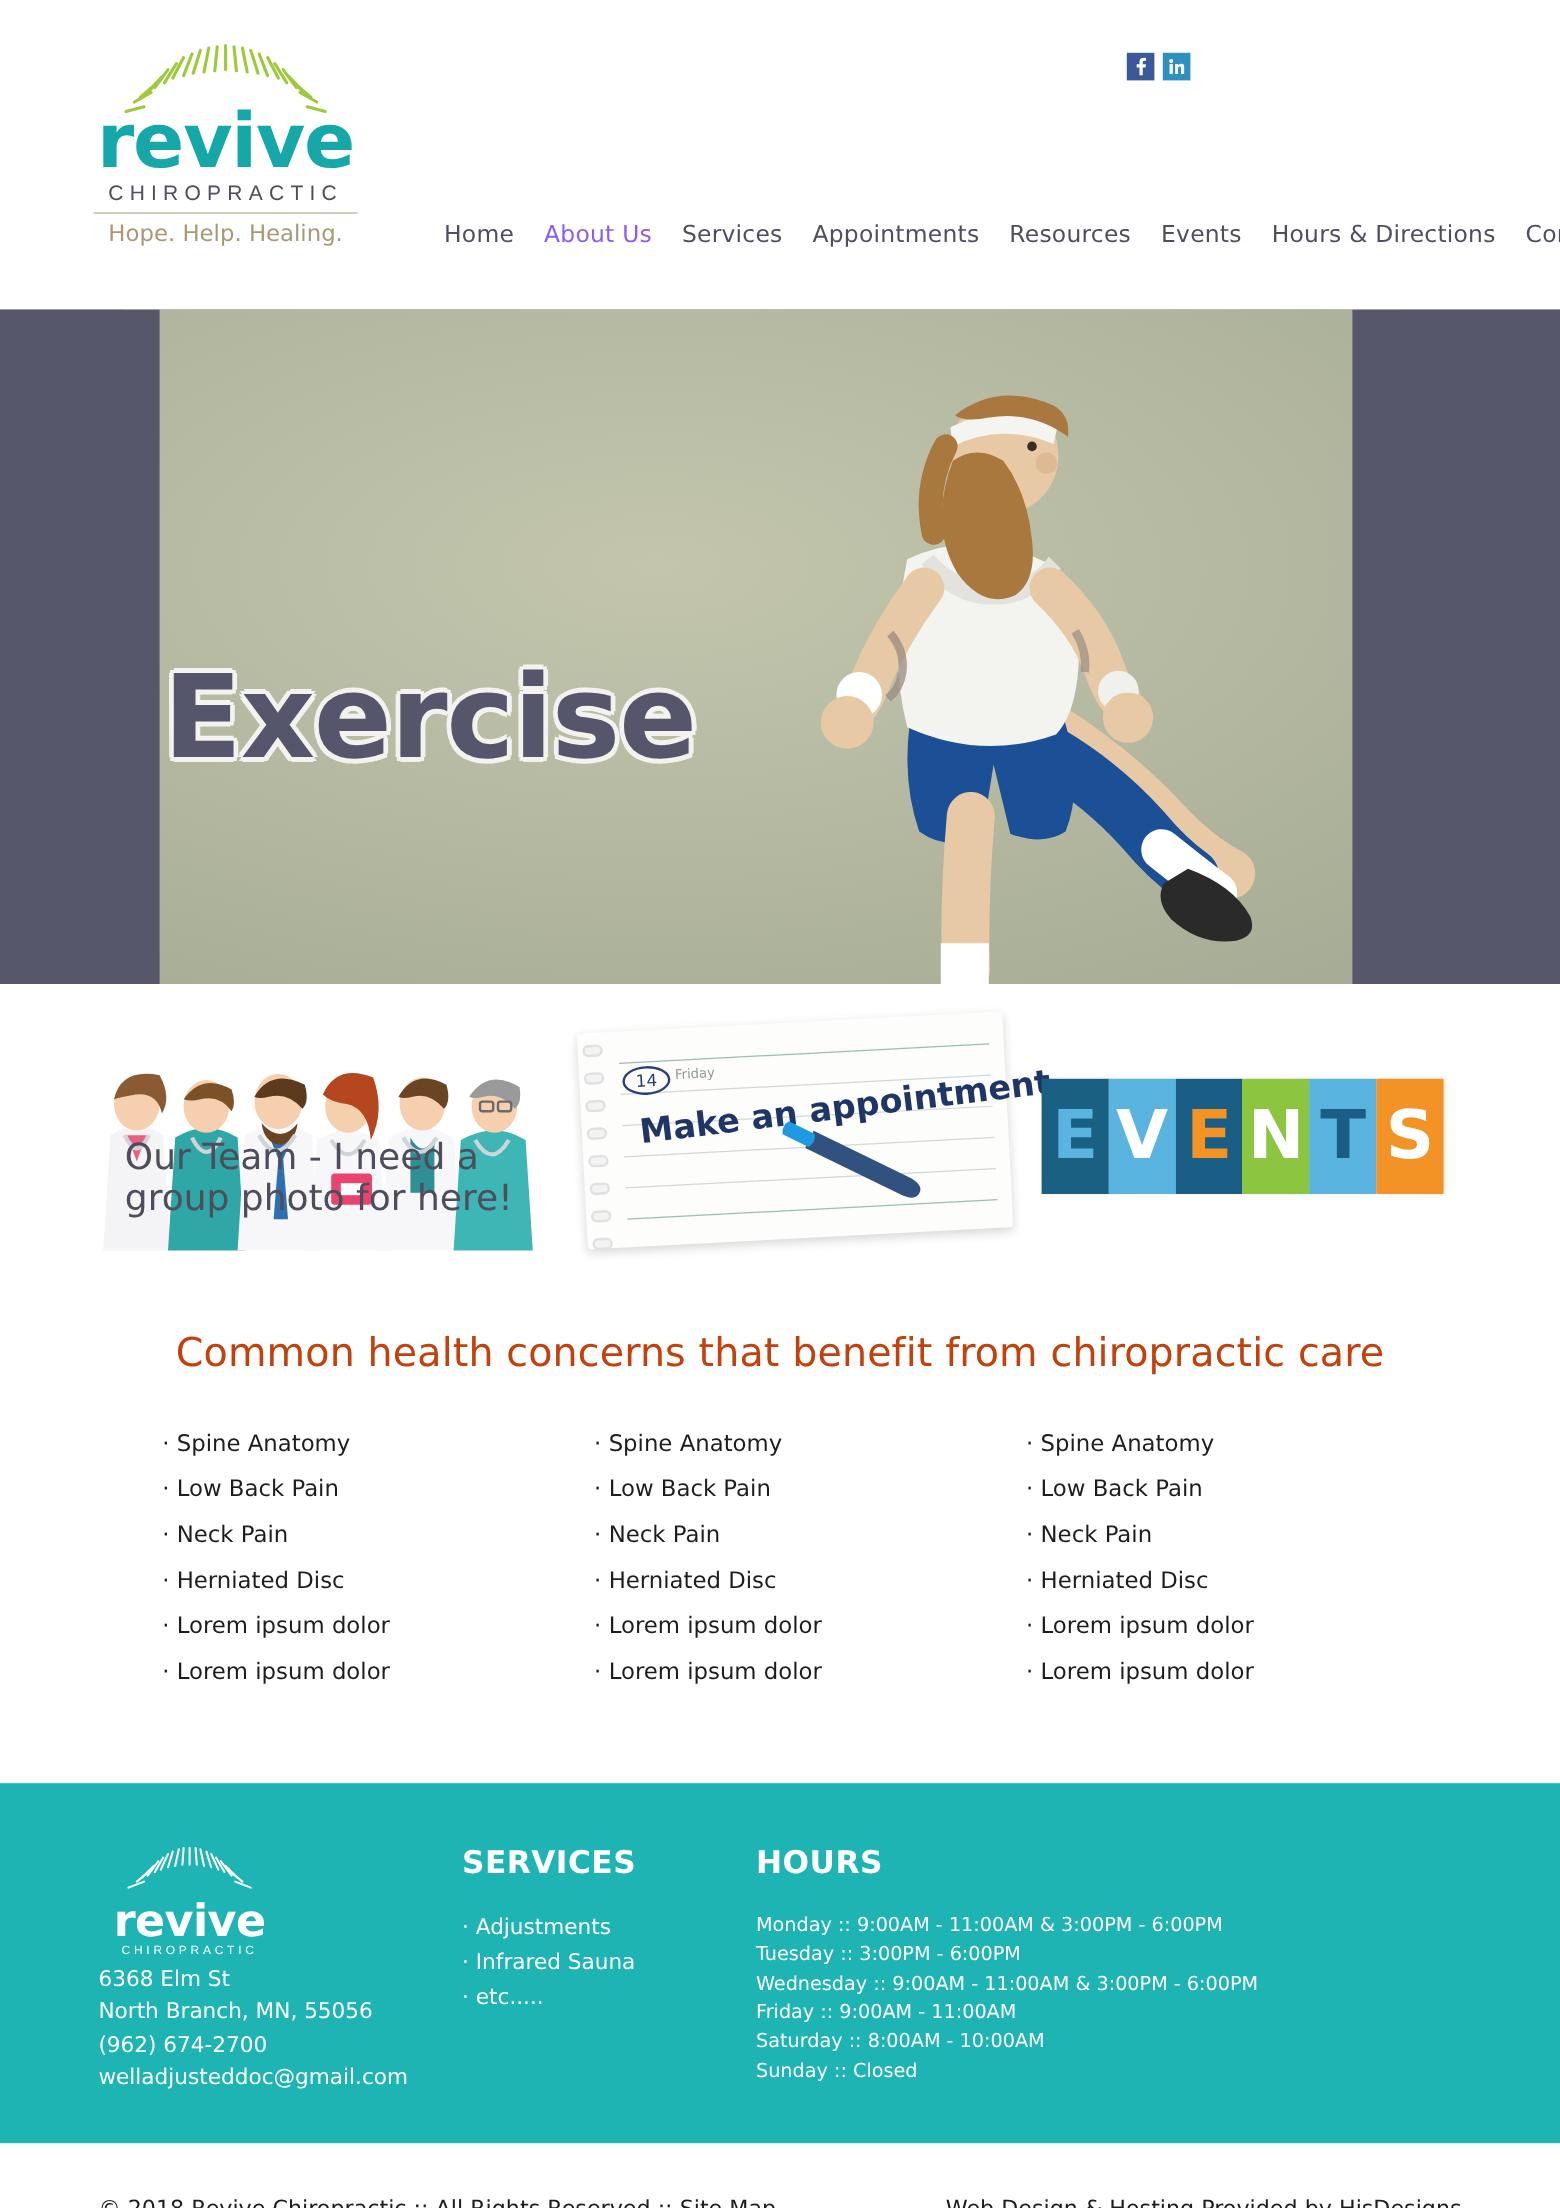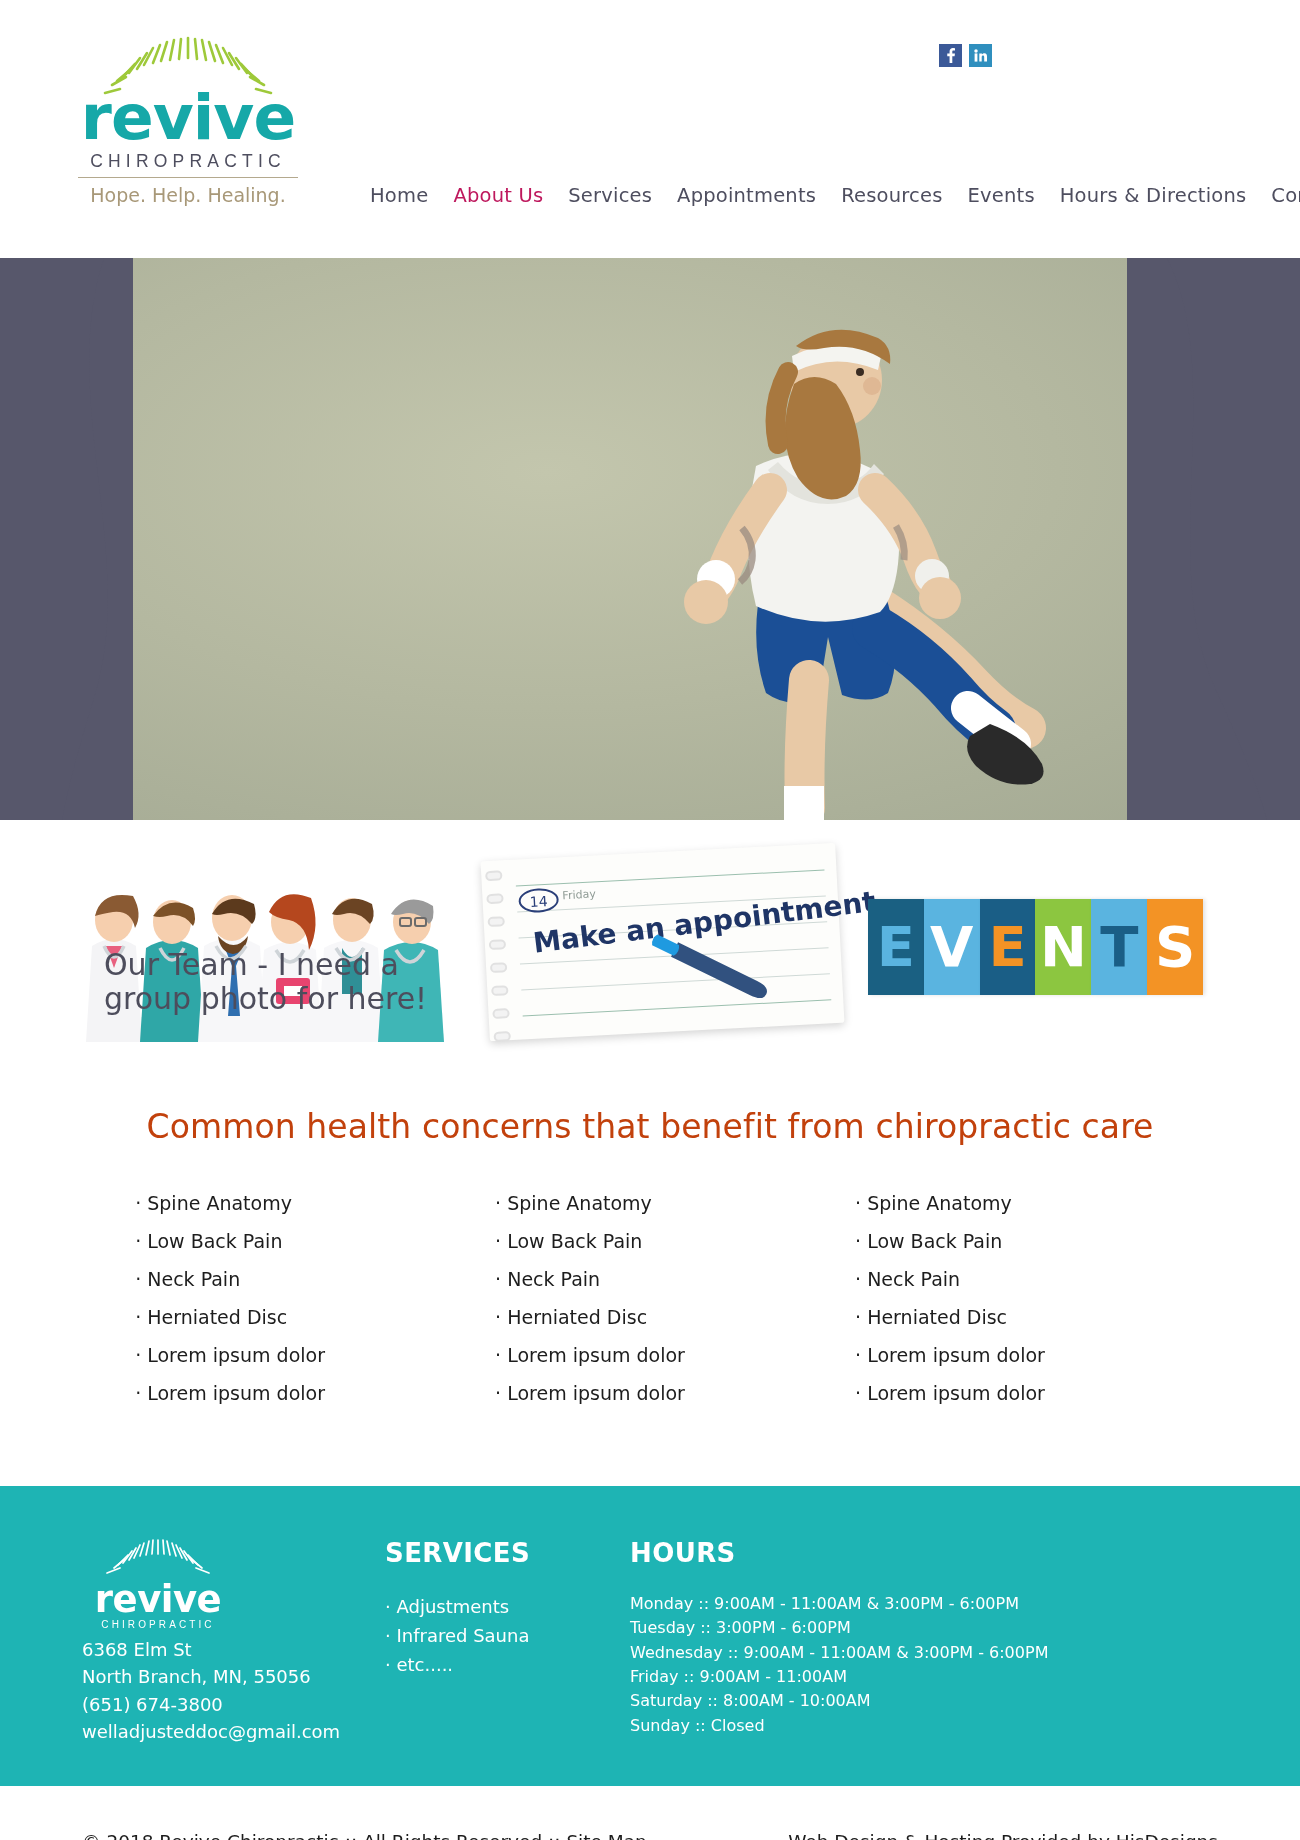--- a/index.html
+++ b/index.html
@@ -79,21 +79,21 @@
     left: 370px; top: 184px;
     display: flex;
     align-items: baseline;
     gap: 25px;
     font-size: 19.5px;
     color: #4e4e5f;
     font-family: "DejaVu Sans", sans-serif;
     letter-spacing: 0.2px;
   }
   .nav-item { cursor: pointer; white-space: nowrap; }
-  .nav-item.active { color: #be185d; }
+  .nav-item.active { color: #8b5cf6; }
 
   
   .hero {
     position: relative;
     height: 562px;
     background: #57576b;
     overflow: hidden;
   }
   .hero-photo {
     position: absolute;
@@ -426,20 +426,21 @@
       <svg viewBox="0 0 135 562" preserveAspectRatio="none">
         <path d="M0 0 H106 C 60 140, 140 300, 96 440 C 80 492, 70 530, 64 562 H0 Z" fill="#57576b"></path>
       </svg>
     </div>
     <div class="hero-mask-right">
       <svg viewBox="0 0 175 562" preserveAspectRatio="none">
         <path d="M175 0 H40 C 100 120, 30 300, 88 430 C 120 500, 132 534, 140 562 H175 Z" fill="#57576b"></path>
       </svg>
     </div>
 
+    <div class="hero-title">Exercise</div>
   </div>
 
   <div class="features">
 
     <div class="tile tile-team">
       <svg width="370" height="200" viewBox="0 0 370 200">
         <g>
 
           <g>
               <path d="M14 96 q22 -14 44 0 l6 96 H8 Z" fill="#f4f4f6"></path>
@@ -595,21 +596,21 @@
           <line x1="90" y1="17" x2="100" y2="27"></line>
         </g>
       </svg>
       <div class="f-logo-word">revive</div>
       <div class="f-logo-sub">CHIROPRACTIC</div>
     </div>
 
     <div class="f-address">
       <div>6368 Elm St</div>
       <div>North Branch, MN, 55056</div>
-      <div>(651) 674-3800</div>
+      <div>(962) 674-2700</div>
       <div>welladjusteddoc@gmail.com</div>
     </div>
 
     <div class="f-services">
       <div class="f-col-head">SERVICES</div>
       <ul class="f-list">
         <li>Adjustments</li>
         <li>Infrared Sauna</li>
         <li>etc.....</li>
       </ul>

